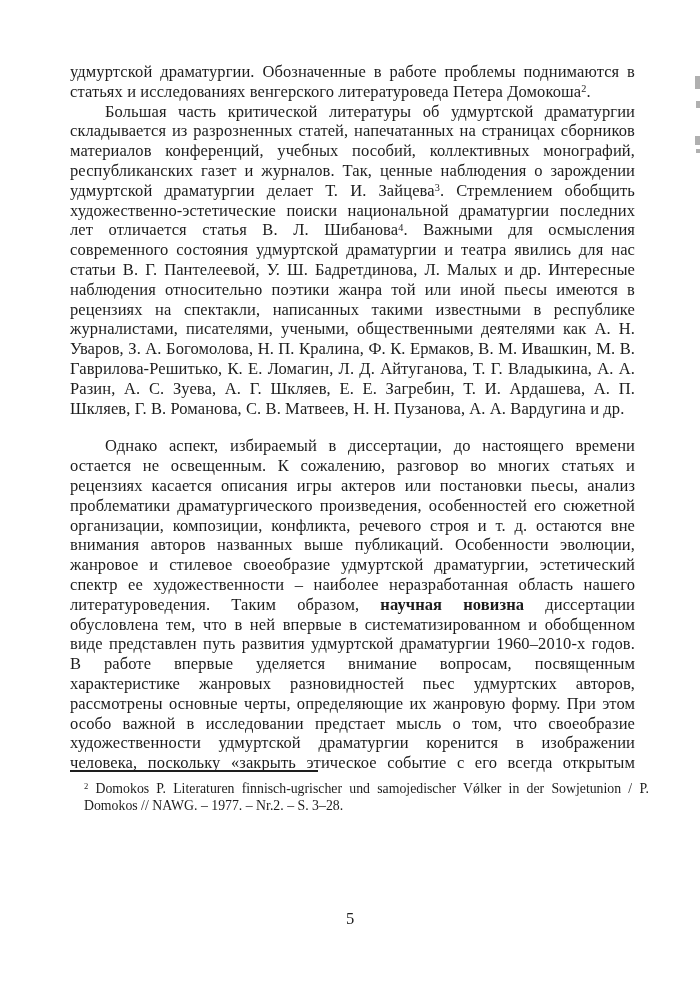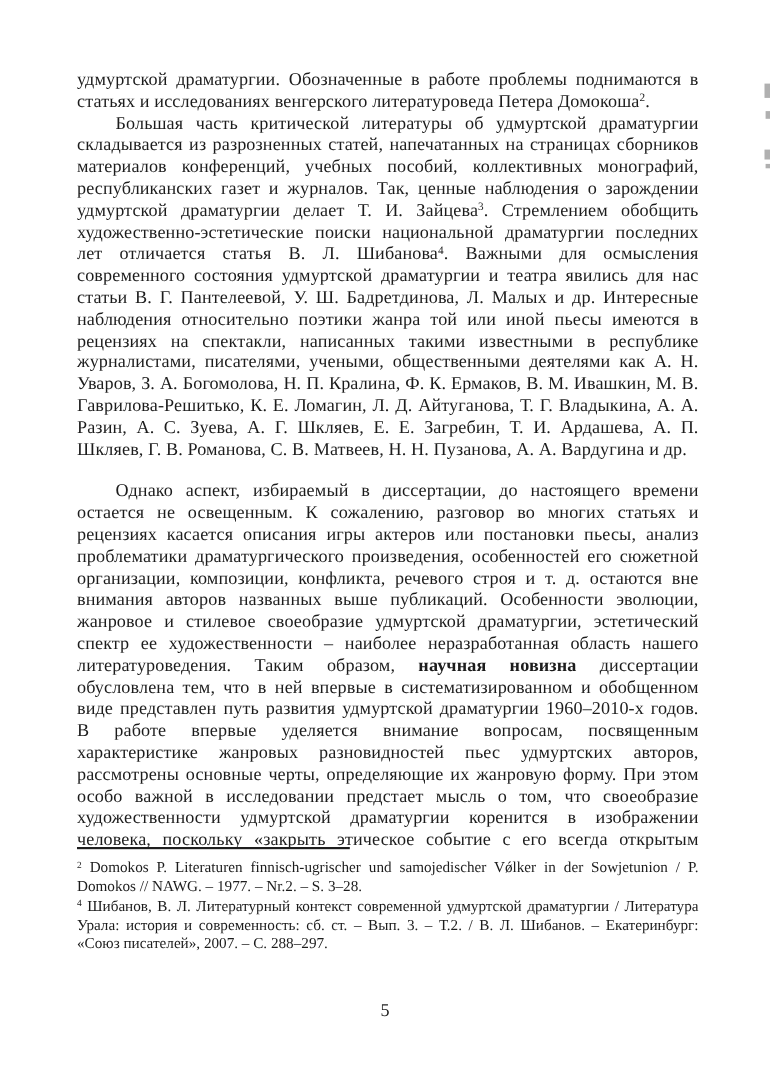--- a/index.html
+++ b/index.html
@@ -41,21 +41,21 @@
   .footnote-sep {
     position: absolute;
     left: 70px;
     top: 770px;
     width: 248px;
     height: 0;
     border-top: 2px solid #1e1e1e;
   }
   .footnotes {
     position: absolute;
-    left: 70px;
+    left: 84px;
     top: 780px;
     width: 565px;
   }
   .footnote {
     text-align: justify;
     font-size: 13.8px;
     line-height: 17.3px;
     color: #1c1c1c;
   }
   .page-number {
@@ -84,21 +84,20 @@
   <div class="body-text">
       <p class="para"><span>удмуртской драматургии. Обозначенные в работе проблемы поднимаются в статьях и исследованиях венгерского литературоведа Петера Домокоша</span><sup class="sup">2</sup><span>.</span></p>
       <p class="para indent"><span>Большая часть критической литературы об удмуртской драматургии складывается из разрозненных статей, напечатанных на страницах сборников материалов конференций, учебных пособий, коллективных монографий, республиканских газет и журналов. Так, ценные наблюдения о зарождении удмуртской драматургии делает Т. И. Зайцева</span><sup class="sup">3</sup><span>. Стремлением обобщить художественно-эстетические поиски национальной драматургии последних лет отличается статья В. Л. Шибанова</span><sup class="sup">4</sup><span>. Важными для осмысления современного состояния удмуртской драматургии и театра явились для нас статьи В. Г. Пантелеевой, У. Ш. Бадретдинова, Л. Малых и др. Интересные наблюдения относительно поэтики жанра той или иной пьесы имеются в рецензиях на спектакли, написанных такими известными в республике журналистами, писателями, учеными, общественными деятелями как А. Н. Уваров, З. А. Богомолова, Н. П. Кралина, Ф. К. Ермаков, В. М. Ивашкин, М. В. Гаврилова-Решитько, К. Е. Ломагин, Л. Д. Айтуганова, Т. Г. Владыкина, А. А. Разин, А. С. Зуева, А. Г. Шкляев, Е. Е. Загребин, Т. И. Ардашева, А. П. Шкляев, Г. В. Романова, С. В. Матвеев, Н. Н. Пузанова, А. А. Вардугина и др.</span></p>
       <p class="para indent cont"><span>Однако аспект, избираемый в диссертации, до настоящего времени остается не освещенным. К сожалению, разговор во многих статьях и рецензиях касается описания игры актеров или постановки пьесы, анализ проблематики драматургического произведения, особенностей его сюжетной организации, композиции, конфликта, речевого строя и т. д. остаются вне внимания авторов названных выше публикаций. Особенности эволюции, жанровое и стилевое своеобразие удмуртской драматургии, эстетический спектр ее художественности – наиболее неразработанная область нашего литературоведения. Таким образом, </span><b>научная новизна</b><span> диссертации обусловлена тем, что в ней впервые в систематизированном и обобщенном виде представлен путь развития удмуртской драматургии 1960–2010-х годов. В работе впервые уделяется внимание вопросам, посвященным характеристике жанровых разновидностей пьес удмуртских авторов, рассмотрены основные черты, определяющие их жанровую форму. При этом особо важной в исследовании предстает мысль о том, что своеобразие художественности удмуртской драматургии коренится в изображении человека, поскольку «закрыть этическое событие с его всегда открытым</span></p>
     </div>
 
   <div class="footnote-sep"></div>
 
   <div class="footnotes">
       <div class="footnote"><sup class="sup">2</sup> Domokos P. Literaturen finnisch-ugrischer und samojedischer Vǿlker in der Sowjetunion / P. Domokos // NAWG. – 1977. – Nr.2. – S. 3–28.</div>
-      <div class="footnote"><sup class="sup">4</sup> Шибанов, В. Л. Литературный контекст современной удмуртской драматургии / Литература Урала: история и современность: сб. ст. – Вып. 3. – Т.2. / В. Л. Шибанов. – Екатеринбург: «Союз писателей», 2007. – С. 288–297.</div>
     </div>
 
   <div class="page-number">5</div>
 
   <div class="artifact a1"></div>
   <div class="artifact a2"></div>
   <div class="artifact a3"></div>
   <div class="artifact a4"></div>
 
 </div>

